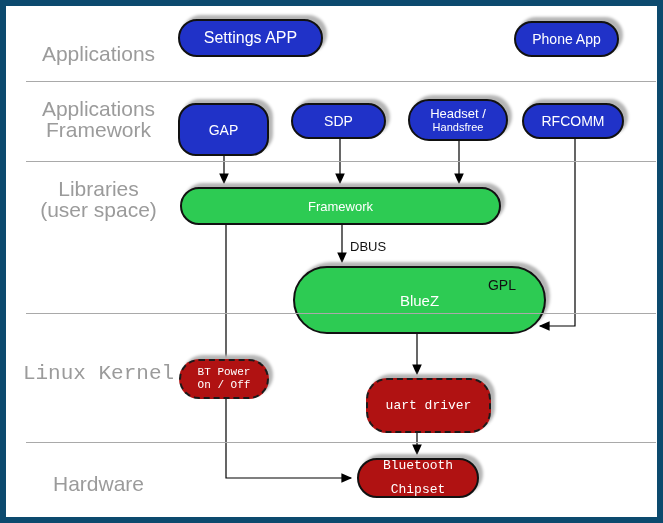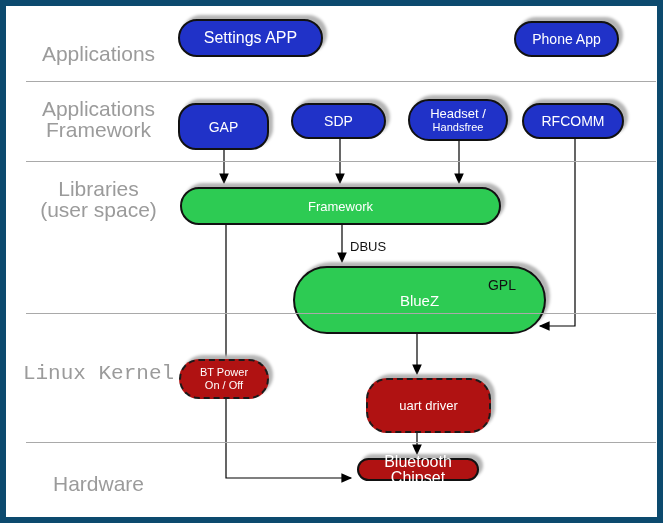--- a/index.html
+++ b/index.html
@@ -48,40 +48,40 @@
     box-sizing:border-box;
     display:flex;flex-direction:column;
     align-items:center;justify-content:center;
     color:#fff;text-align:center;
     border:2px solid #111;
     box-shadow:4px -4px 3px #b5b5b5;
     z-index:2;
   }
   .pill.blue{background:var(--c-blue,#2032c8);}
   .pill.green{background:var(--c-green,#2dcb53);}
-  .pill.red{background:var(--c-red,#b01212);}
+  .pill.red{background:var(--c-red,#b01212);font-family:Liberation Mono, monospace;}
   .pill.dashed{border:2px dashed #1a1a1a;}
 
   #settings-app{left:172px;top:13px;width:145px;height:38px;border-radius:19px;font-size:16px;}
   #phone-app  {left:508px;top:15px;width:105px;height:36px;border-radius:18px;font-size:14px;}
-  #gap        {left:172px;top:97px;width:91px; height:47px;border-radius:18px;font-size:14px;}
+  #gap        {left:172px;top:97px;width:91px; height:53px;border-radius:18px;font-size:14px;}
   #sdp        {left:285px;top:97px;width:95px; height:36px;border-radius:18px;font-size:14px;}
   #headset    {left:402px;top:93px;width:100px;height:42px;border-radius:21px;}
   #headset .l1{font-size:13px;line-height:15px;text-align:center;}
   #headset .l2{font-size:11px;line-height:13px;}
   #rfcomm     {left:516px;top:97px;width:102px;height:36px;border-radius:18px;font-size:14px;}
   #framework  {left:174px;top:181px;width:321px;height:38px;border-radius:19px;font-size:13px;}
   #bluez      {left:287px;top:260px;width:253px;height:68px;border-radius:34px;font-size:15px;}
   #bluez .license{
     position:absolute;right:28px;top:9px;
     color:#111;font-size:14px;
   }
   #bt-power   {left:173px;top:353px;width:90px;height:40px;border-radius:20px;font-size:11px;line-height:13px;white-space:pre-line;}
   #uart-driver{left:360px;top:372px;width:125px;height:55px;border-radius:21px;font-size:13px;}
-  #bt-chipset {left:351px;top:452px;width:122px;height:23px;border-radius:20px;font-size:16px;line-height:16px;white-space:pre-line;}
+  #bt-chipset {left:351px;top:452px;width:122px;height:40px;border-radius:20px;font-size:13px;line-height:24px;white-space:pre-line;}
 
   
   .edge-label{
     position:absolute;color:#111;font-size:13px;z-index:4;
   }
   #dbus-label{left:344px;top:233px;}
 </style>
 </head>
 <body>
 

